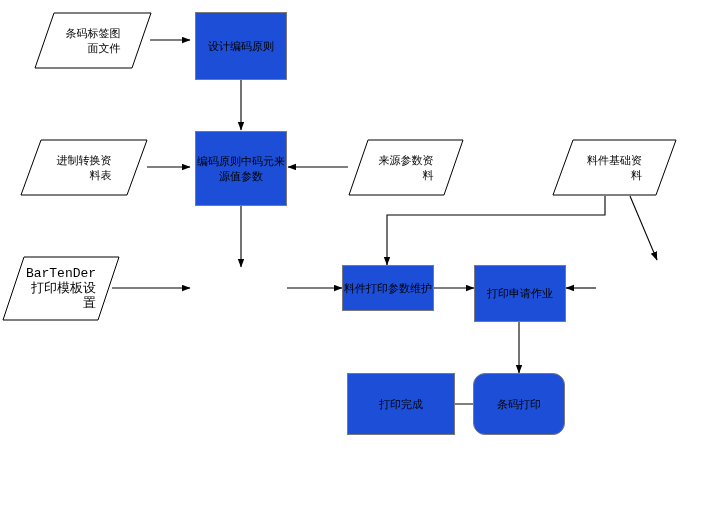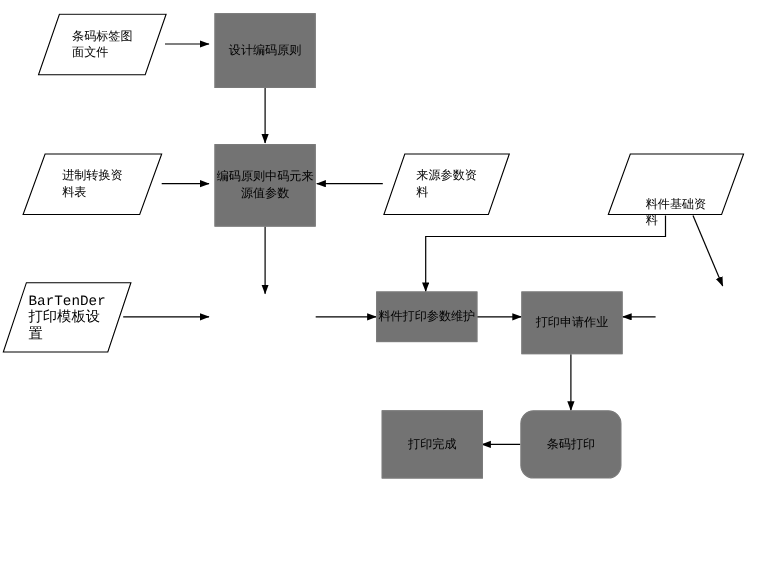--- a/index.html
+++ b/index.html
@@ -23,42 +23,42 @@
     box-sizing: border-box;
     display: flex;
     align-items: center;
     justify-content: center;
     text-align: center;
     font-size: 11px;
     line-height: 15px;
     color: #000000;
   }
   .rect {
-    background: #737373;
+    background: #1d4ed8;
     border: 1px solid #7a7a7a;
   }
   .para-wrap {
     position: absolute;
   }
   .para-wrap svg {
     position: absolute;
     top: 0;
     left: 0;
     display: block;
   }
   .para-label {
     position: absolute;
     top: 0;
     left: 0;
     width: 100%;
     height: 100%;
     display: flex;
     align-items: center;
     justify-content: center;
-    text-align: left;
+    text-align: right;
     font-size: 11px;
     line-height: 15px;
     color: #000000;
     box-sizing: border-box;
     padding: 0 14px;
   }
   .mono {
     font-family: "Liberation Mono", monospace;
     font-size: 13px;
     letter-spacing: 0px;
@@ -139,36 +139,36 @@
         <polygon points="20,1 115,1 96,56 1,56" fill="#ffffff" stroke="#000000" stroke-width="1"></polygon>
       </svg>
     <div class="para-label" style="white-space:pre-line;">来源参数资
 料</div>
   </div>
 
   <div class="para-wrap" style="left:552px; top:139px; width:125px; height:57px;">
     <svg width="125" height="57" viewBox="0 0 125 57">
         <polygon points="21,1 124,1 104,56 1,56" fill="#ffffff" stroke="#000000" stroke-width="1"></polygon>
       </svg>
-    <div class="para-label" style="white-space:pre-line;margin-top:26px;">料件基础资
+    <div class="para-label" style="white-space:pre-line;">料件基础资
 料</div>
   </div>
 
   <div class="para-wrap" style="left:2px; top:256px; width:118px; height:65px;">
     <svg width="118" height="65" viewBox="0 0 118 65">
         <polygon points="22,1 117,1 96,64 1,64" fill="#ffffff" stroke="#000000" stroke-width="1"></polygon>
       </svg>
     <div class="para-label mono" style="white-space:pre-line; padding:0 10px;">BarTenDer
 打印模板设
 置</div>
   </div>
 
 
   <div class="node rect" style="left:342px; top:265px; width:92px; height:46px; white-space:pre-line;">料件打印参数维护</div>
 
   <div class="node rect" style="left:474px; top:265px; width:92px; height:57px; white-space:pre-line;">打印申请作业</div>
 
 
-  <div class="node rect" style="left:347px; top:373px; width:92px; height:62px; white-space:pre-line;">打印完成</div>
+  <div class="node rect" style="left:347px; top:373px; width:108px; height:62px; white-space:pre-line;">打印完成</div>
 
   <div class="node rect" style="left:473px; top:373px; width:92px; height:62px; white-space:pre-line;border-radius:12px;">条码打印</div>
 
 </div>
 
 </body></html>

